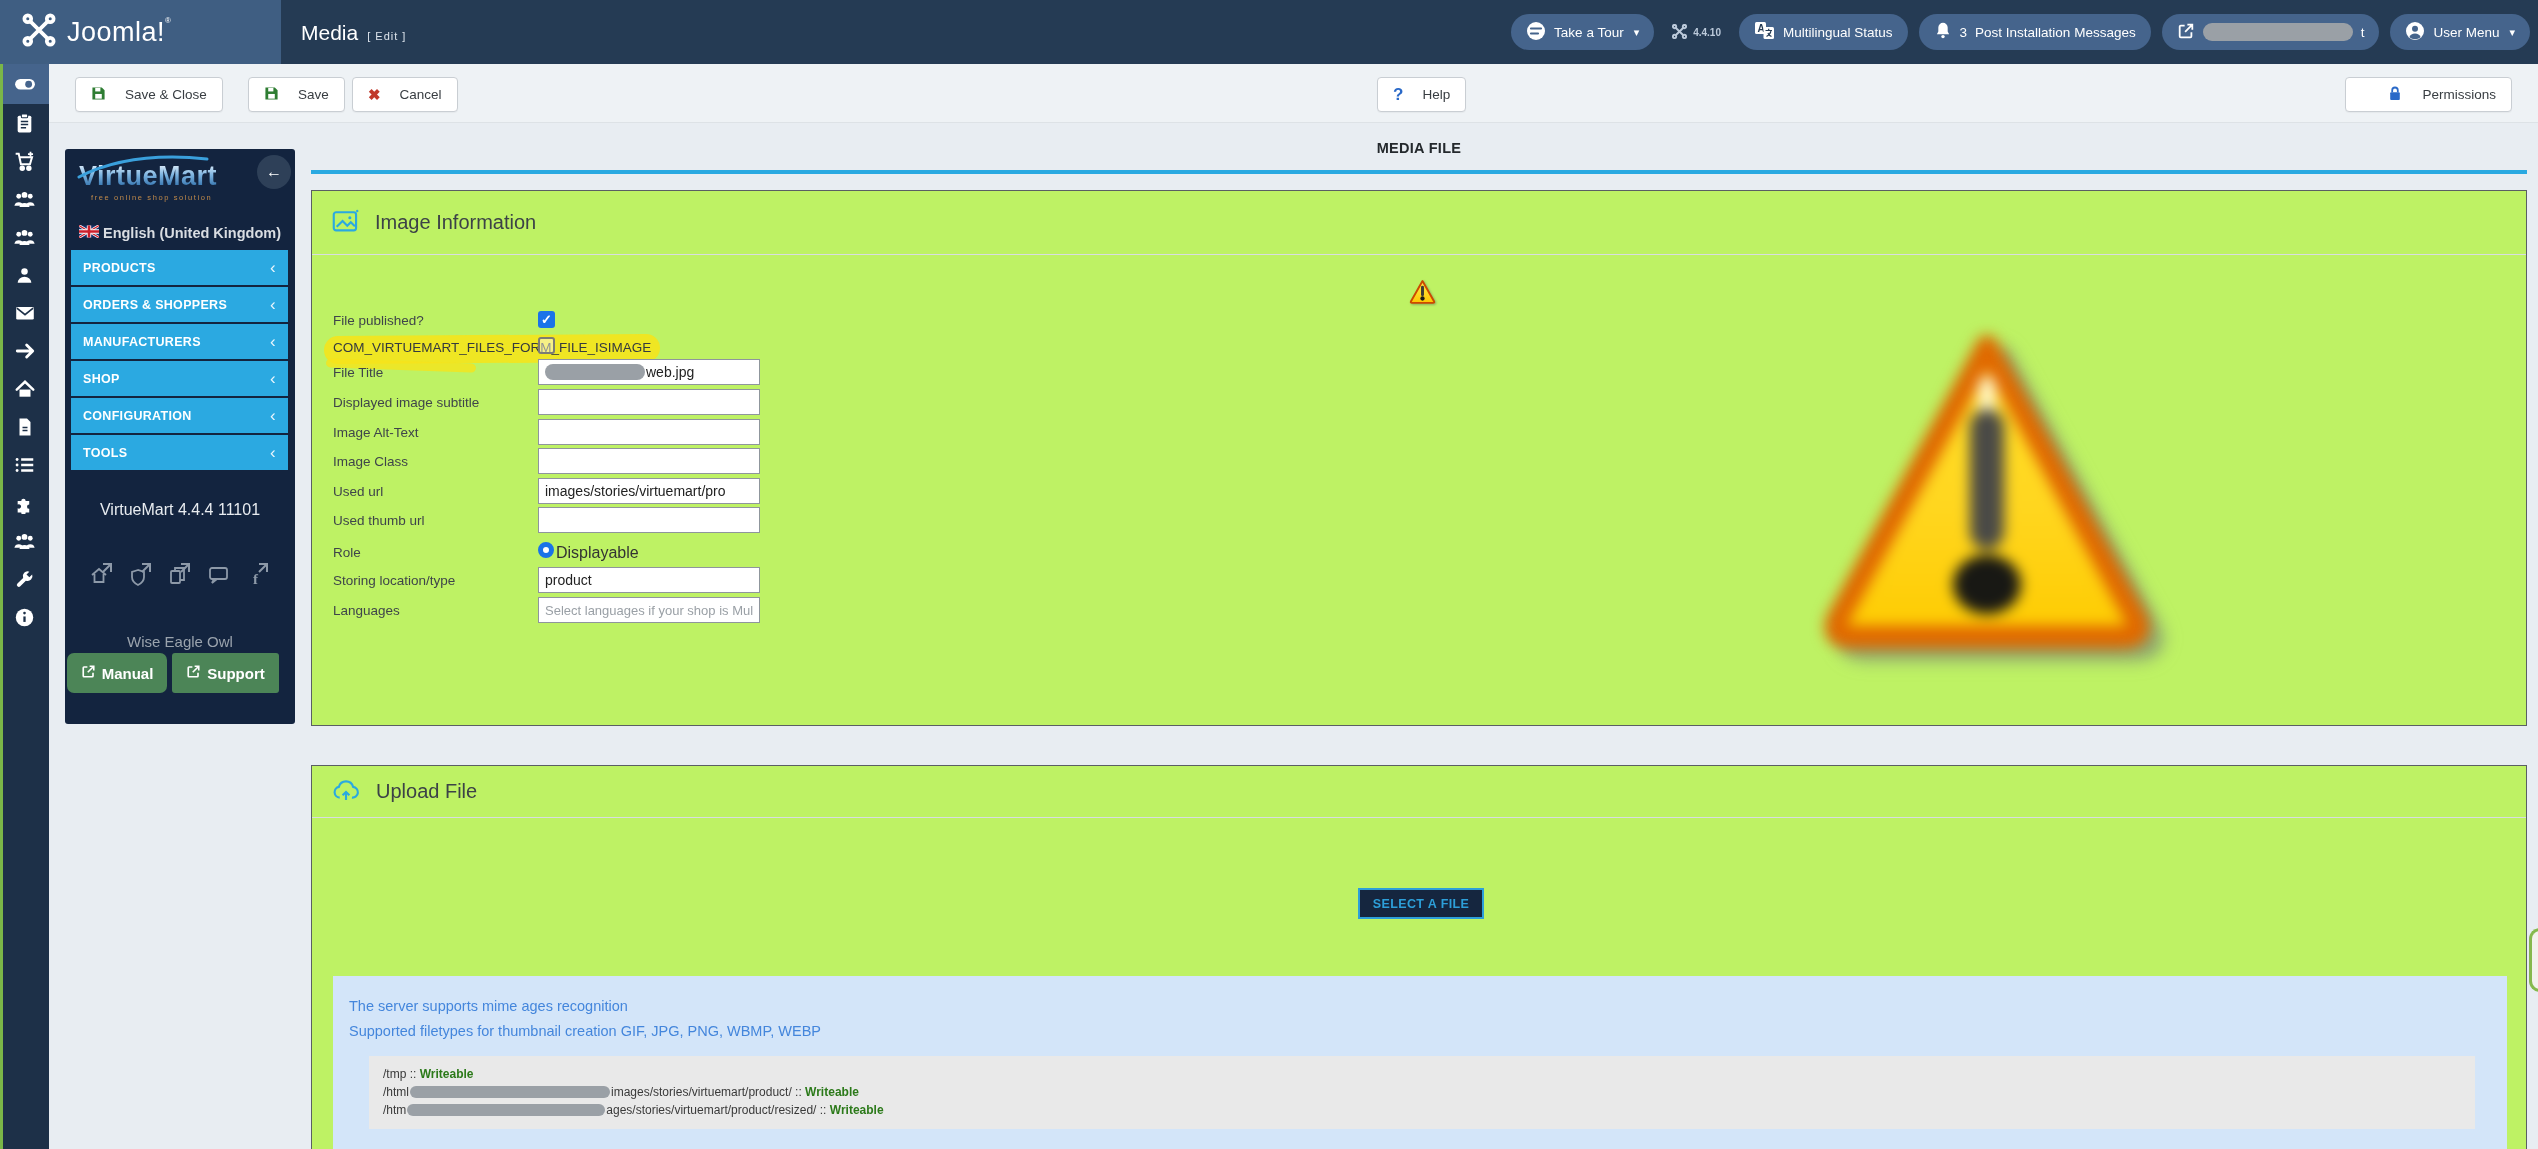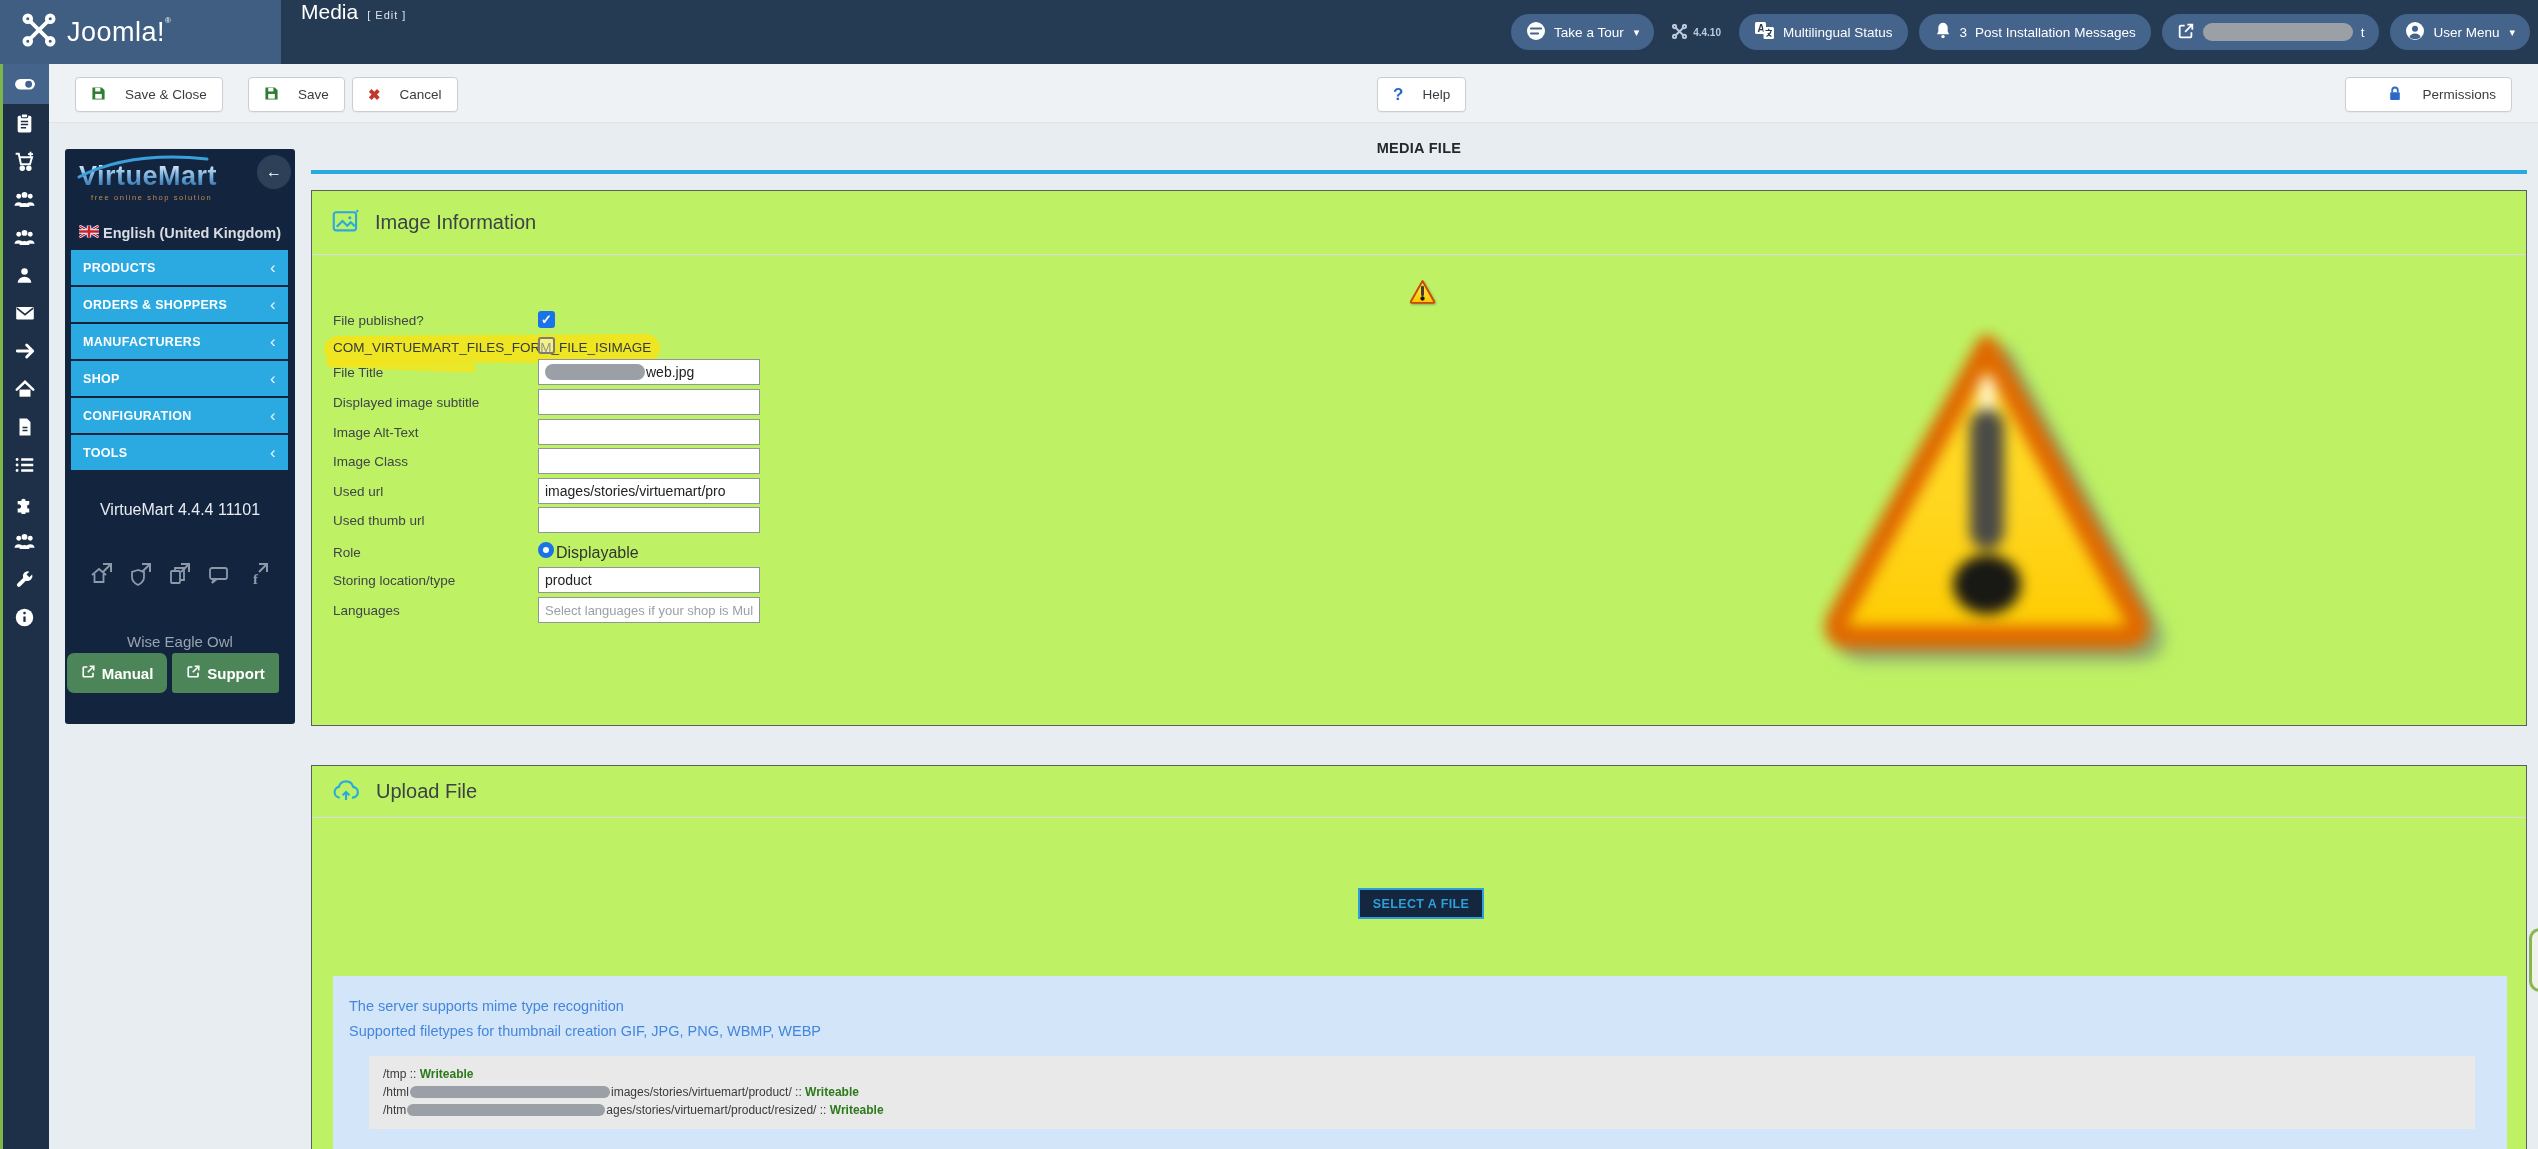--- a/index.html
+++ b/index.html
@@ -5,21 +5,21 @@
   * { margin:0; padding:0; box-sizing:border-box; }
   html,body { width:2538px; height:1149px; overflow:hidden; font-family:"Liberation Sans",sans-serif; }
   .page { position:relative; width:2538px; height:1149px; background:#e8edf2; }
 
   
   .topbar { position:absolute; inset:0 0 auto 0; height:64px; background:#253b54; z-index:40; }
   .brand { position:absolute; left:0; top:0; width:281px; height:64px; background:#3f5e82;
            display:flex; align-items:center; gap:11px; padding-left:22px; color:#fff; }
   .brand-word { font-size:27px; font-weight:400; letter-spacing:.5px; }
   .brand sup { font-size:8px; vertical-align:18px; }
-  .apptitle { position:absolute; left:301px; top:0; height:64px; display:flex; align-items:baseline; gap:9px; color:#fff; }
+  .apptitle { position:absolute; left:301px; top:0; height:64px; display:flex; align-items:baseline; gap:9px; color:#fff; padding-top:21px; }
   .apptitle .t { font-size:21px; font-weight:400; }
   .apptitle .s { font-size:11px; letter-spacing:1px; color:#dde4ec; }
   .topacts { position:absolute; right:8px; top:14px; height:36px; display:flex; align-items:center; gap:11px; }
   .pill { height:36px; border-radius:18px; background:#45648c; color:#fff; font-size:13.5px;
           display:flex; align-items:center; gap:8px; padding:0 15px; cursor:pointer; white-space:nowrap; }
   .ver { display:flex; align-items:center; gap:6px; color:#bccadb; font-size:10px; margin:0 7px;font-weight:bold; }
   .chev { font-size:11px; margin-left:2px; }
   .blob { background:#9aa0a6; border-radius:9px; display:inline-block; height:18px; }
   .pill .blob { width:150px; }
 
@@ -554,21 +554,21 @@
             <path d="M6 15.5a4.3 4.3 0 01-.6-8.5A5.8 5.8 0 0116.6 7a4 4 0 01-.9 8.5"></path>
             <path d="M11 17.5v-6M8.3 13.7L11 11l2.7 2.7"></path>
           </svg>
       </span>
       <span class="ptitle">Upload File</span>
     </div>
 
     <button class="selfile">SELECT A FILE</button>
 
     <div class="infobox">
-      <div class="iline" style="top:22px">The server supports mime type recognition</div>
+      <div class="iline" style="top:22px">The server supports mime ages recognition</div>
       <div class="iline" style="top:47px">Supported filetypes for thumbnail creation GIF, JPG, PNG, WBMP, WEBP</div>
       <div class="graybox">
         <div class="wline"><span>/tmp</span><span> :: </span><b class="wok">Writeable</b></div>
         <div class="wline"><span>/html</span><span class="blob blob-w2"></span><span>images/stories/virtuemart/product/ :: </span><b class="wok">Writeable</b></div>
         <div class="wline"><span>/htm</span><span class="blob blob-w3"></span><span>ages/stories/virtuemart/product/resized/ :: </span><b class="wok">Writeable</b></div>
       </div>
 
     </div>
   </section>
 

